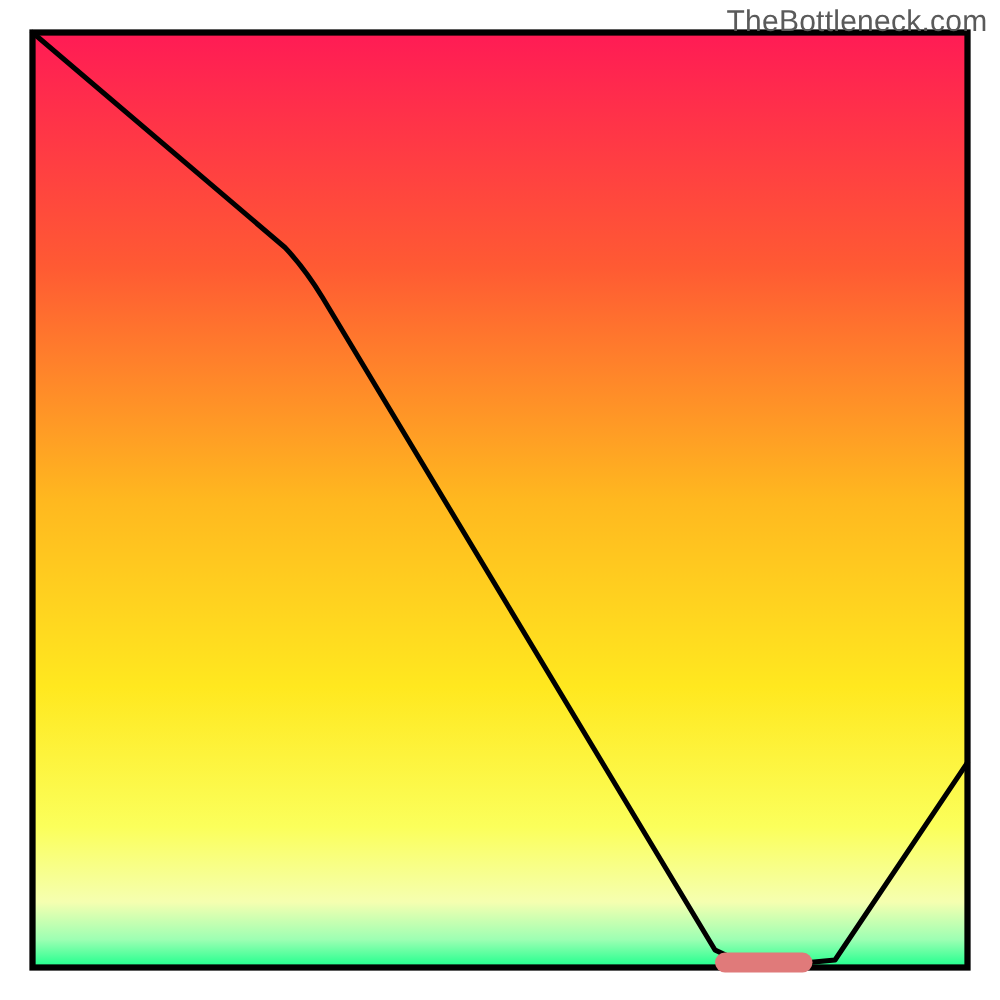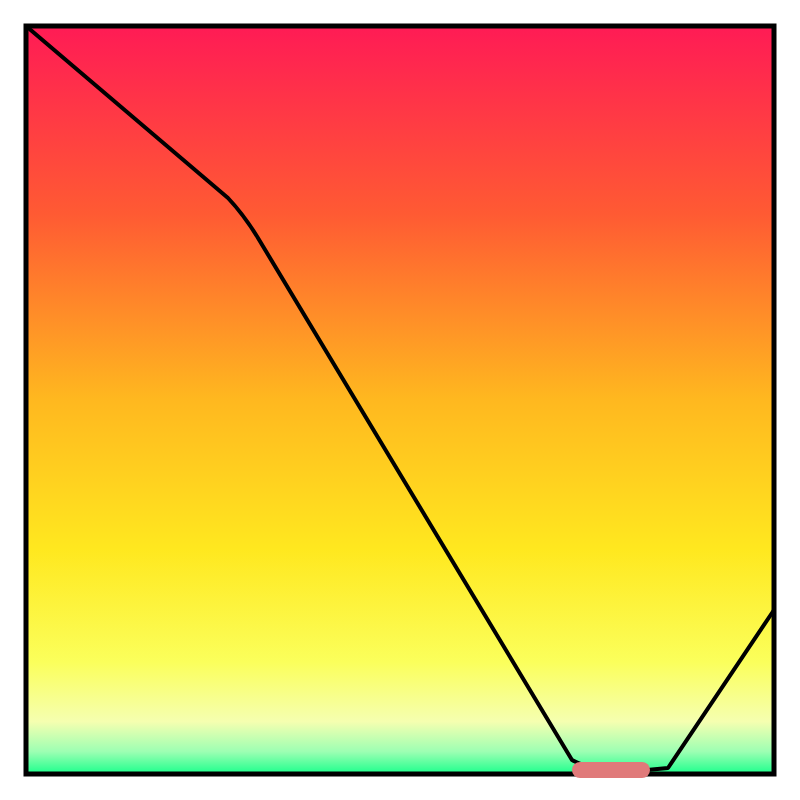--- a/index.html
+++ b/index.html
@@ -53,13 +53,14 @@
              L 228 198
              Q 244 215 258 238
              L 572 760
              Q 594 772 626 772
              L 668 768
              L 774 610" fill="none" stroke="#000" stroke-width="4" stroke-linecap="round" stroke-linejoin="round"></path>
 
     <rect x="572" y="762" width="78" height="16" rx="8" ry="8" fill="#e07a7a"></rect>
   </svg>
 
+  <div class="watermark">TheBottleneck.com</div>
 </div>
 
 </body></html>

